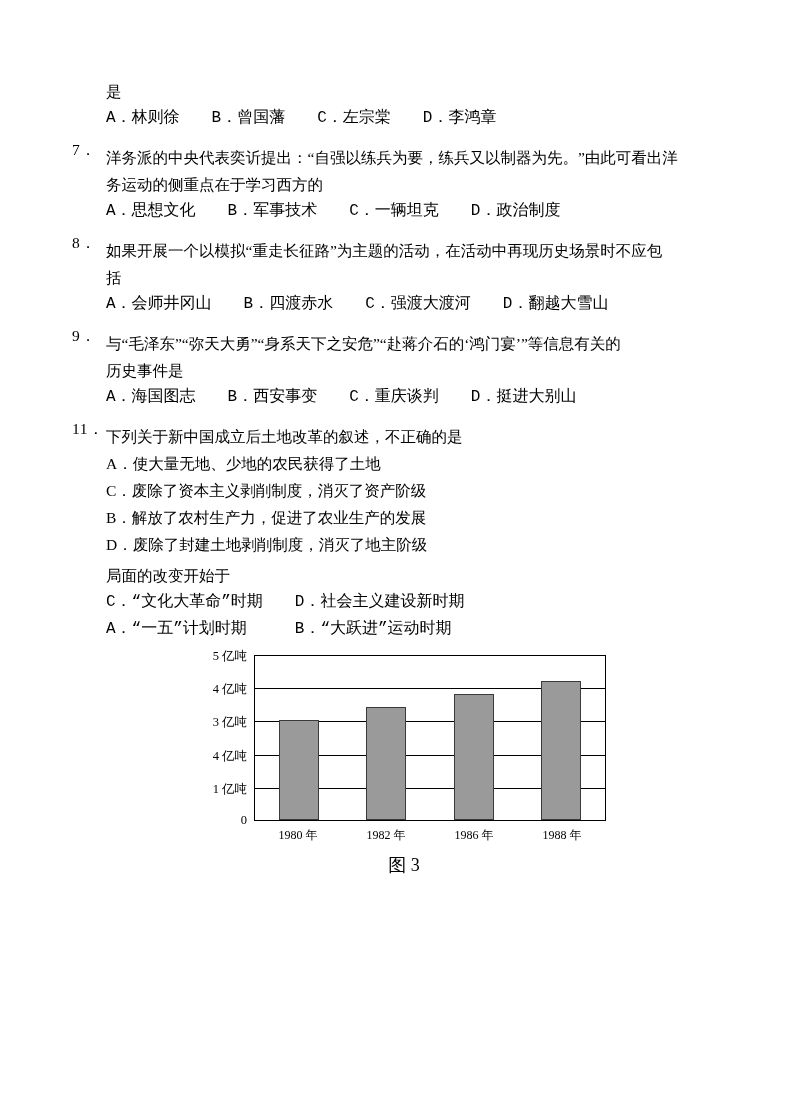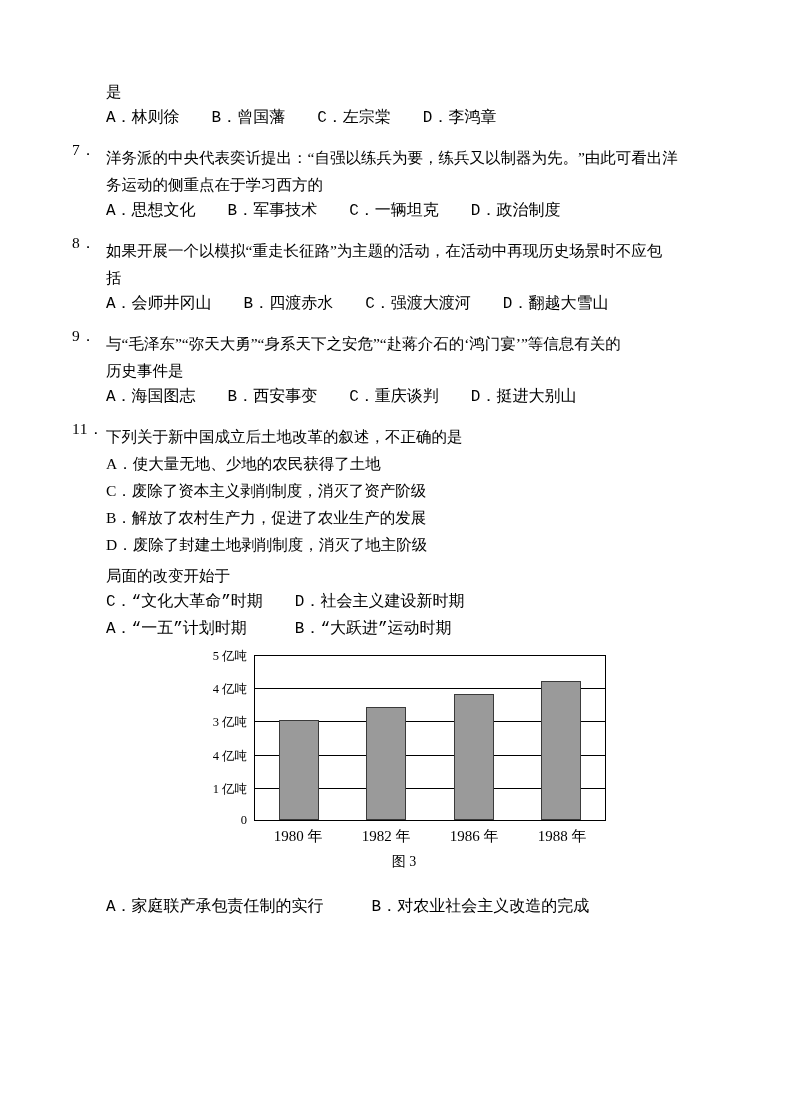--- a/index.html
+++ b/index.html
@@ -132,30 +132,30 @@
   .xlabels {
     position: absolute;
     left: 60px;
     top: 172px;
     width: 352px;
     display: flex;
   }
   .xlabel {
     flex: 1 1 0;
     text-align: center;
-    font-size: 15px;
+    font-size: 12px;
     white-space: nowrap;
   }
   .figcap {
     position: absolute;
     left: 122px;
     top: 204px;
     width: 420px;
     text-align: center;
-    font-size: 14px;
+    font-size: 18px;
   }
 </style>
 </head>
 <body>
 
 <div class="page">
 
   <div class="q">
     <div class="cont">是</div>
     <div class="opts">
@@ -260,18 +260,15 @@
         <div class="xlabels">
           <span class="xlabel">1980 年</span>
           <span class="xlabel">1982 年</span>
           <span class="xlabel">1986 年</span>
           <span class="xlabel">1988 年</span>
         </div>
       </div>
       <div class="figcap">图 3</div>
     </div>
 
-    <div class="opts">
-      <span class="opts-row">A．家庭联产承包责任制的实行　　　B．对农业社会主义改造的完成</span>
-    </div>
   </div>
 
 </div>
 
 </body></html>

